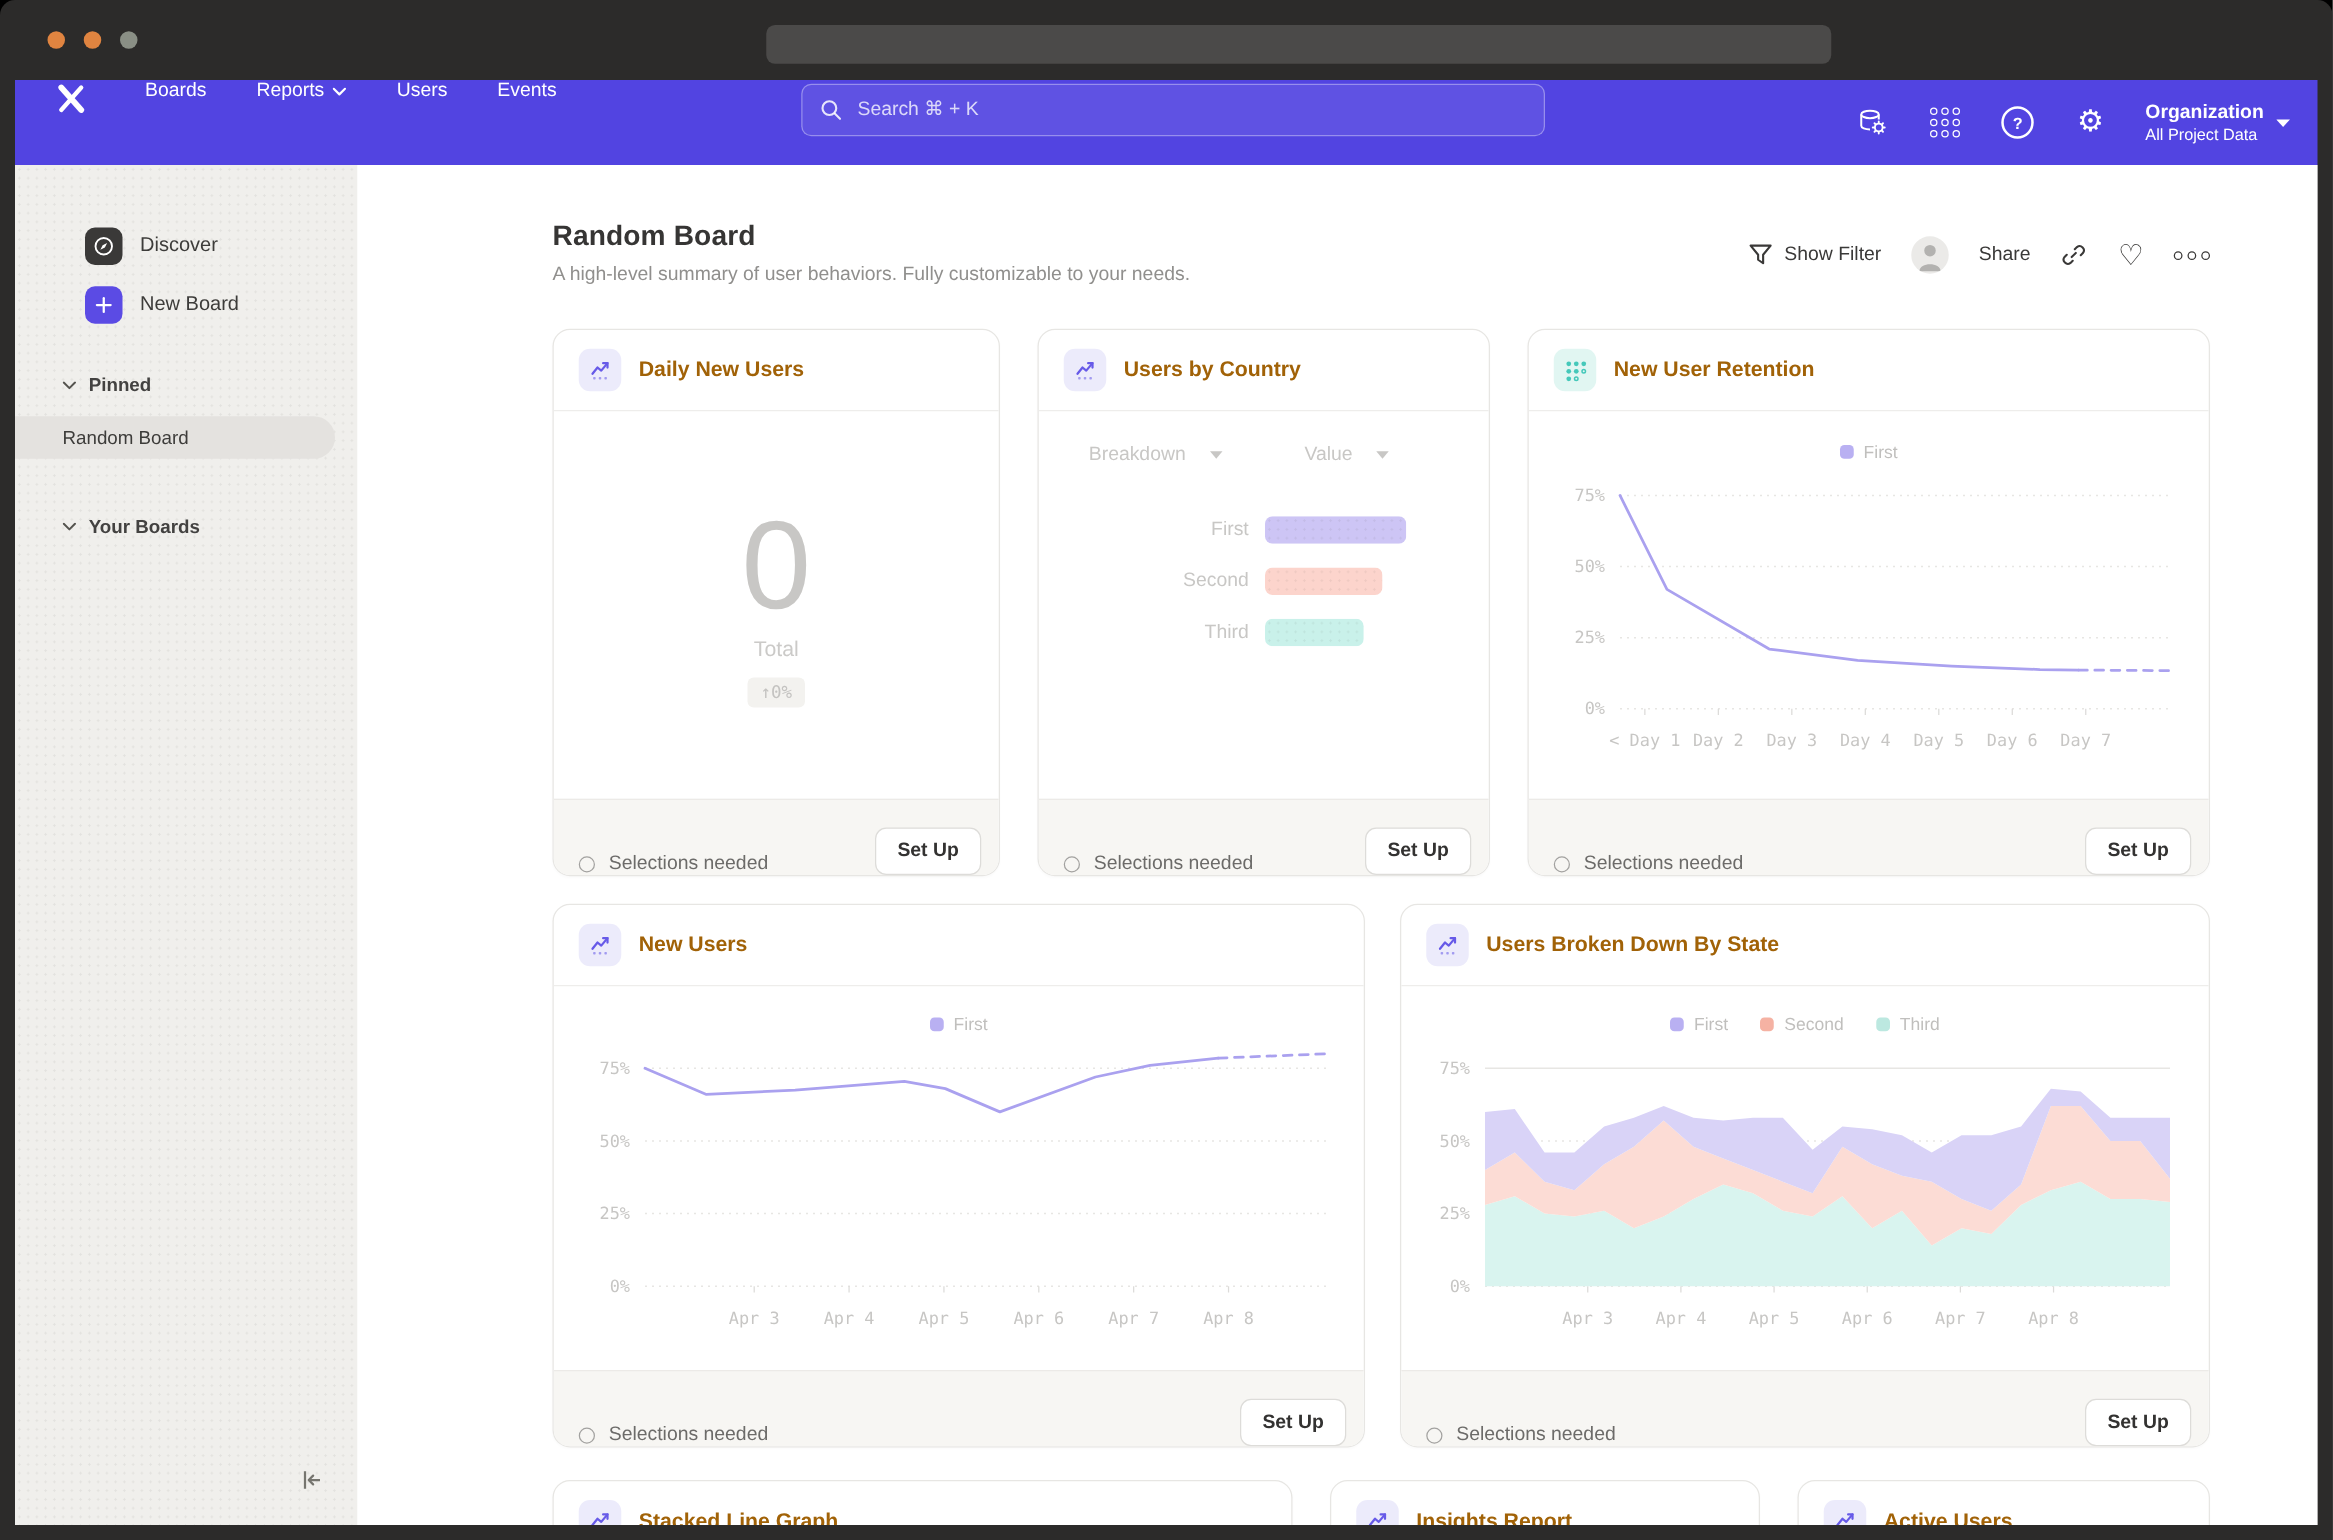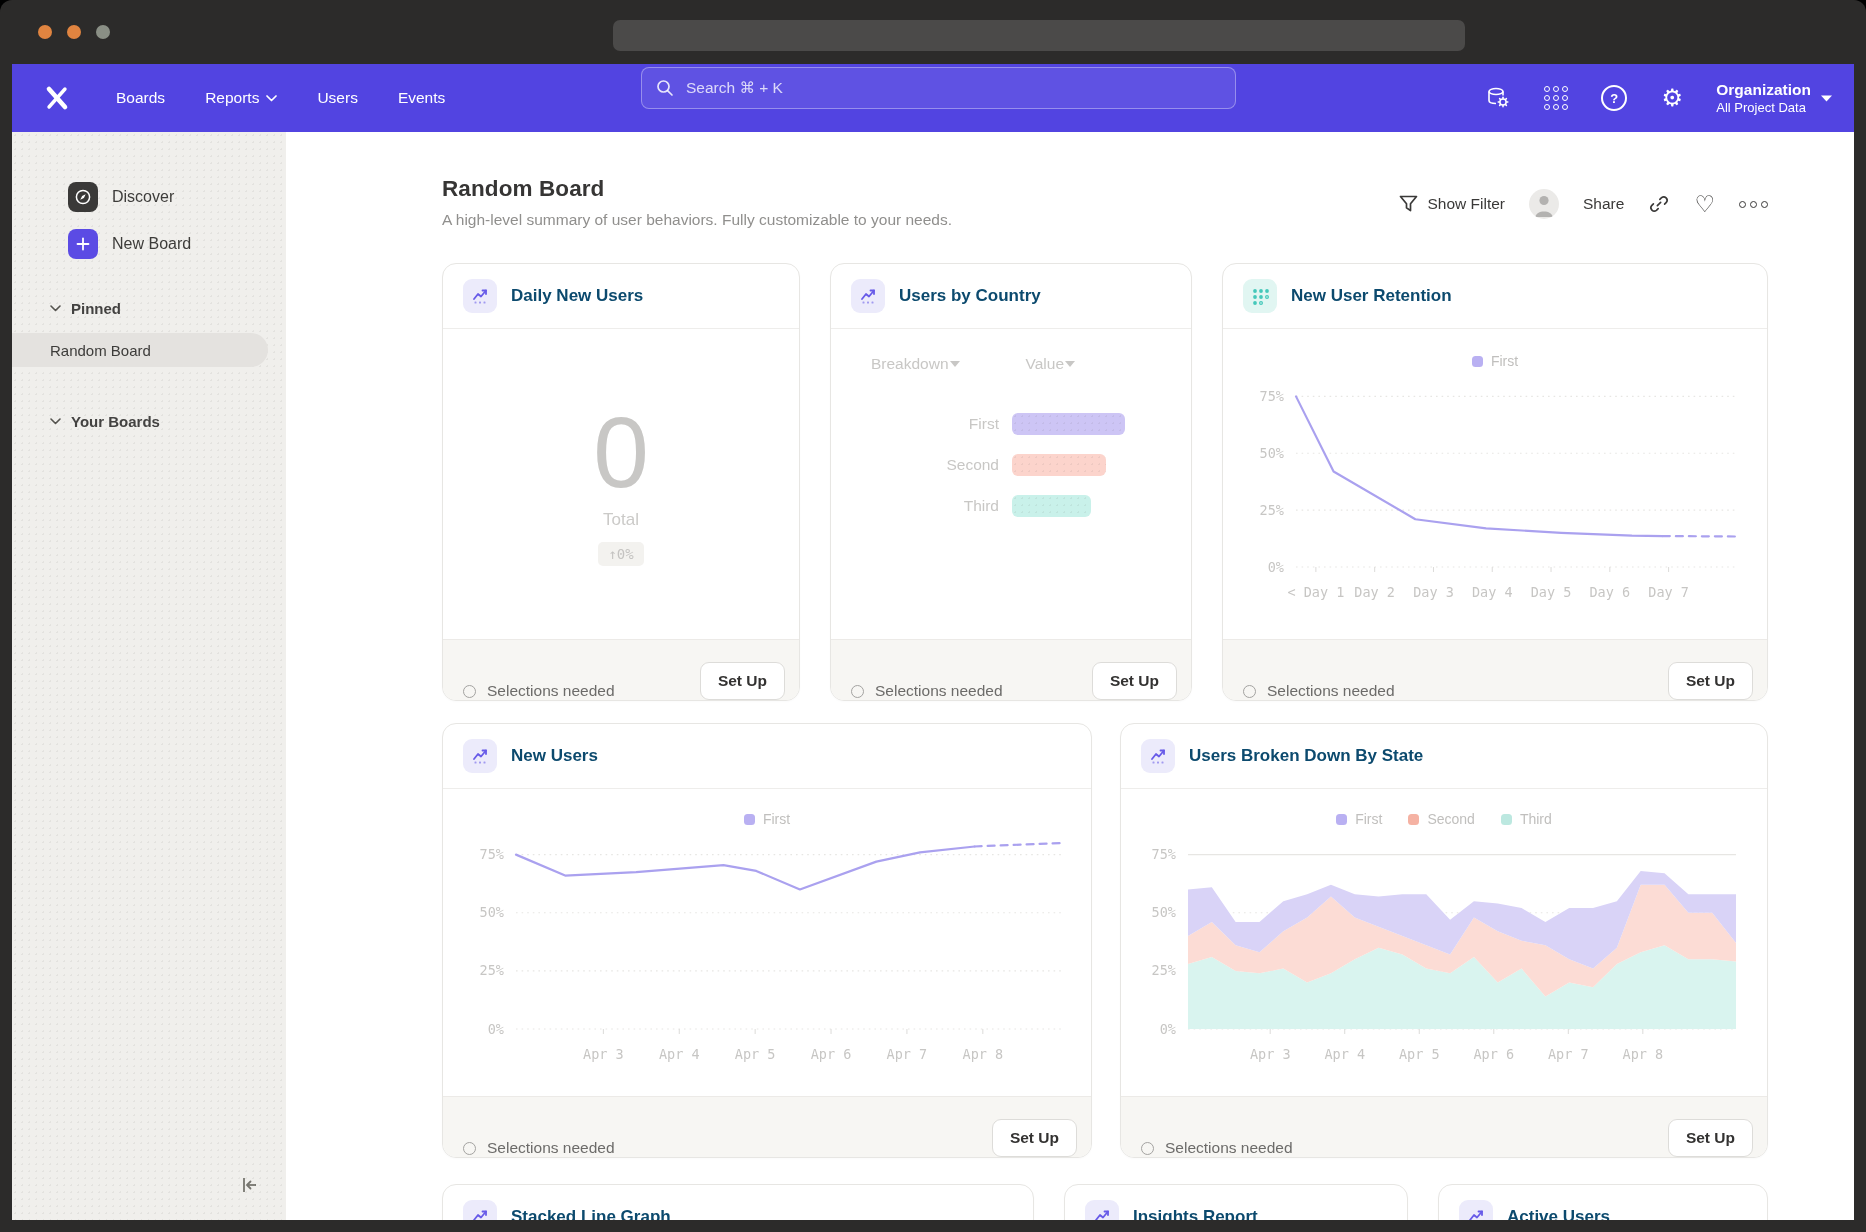--- a/index.html
+++ b/index.html
@@ -6,21 +6,21 @@
   body{width:1866px;height:1232px;font-family:"Liberation Sans",sans-serif;-webkit-font-smoothing:antialiased;}
   .window{position:relative;width:1866px;height:1232px;background:#2c2b2a;border-radius:12px 12px 0 0;overflow:hidden;}
 
   
   .chrome{height:64px;position:relative;}
   .lights{position:absolute;left:38px;top:25px;display:flex;gap:15px;}
   .light{width:14px;height:14px;border-radius:50%;}
   .addressbar{position:absolute;left:613px;top:20px;width:852px;height:31px;background:#4b4a49;border-radius:7px;}
 
   
-  .navbar{height:68px;margin:0 12px;background:#5244e1;display:flex;align-items:center;position:relative;color:#fff;}
+  .navbar{height:68px;margin:0 12px;background:#5244e1;display:flex;align-items:flex-start;position:relative;color:#fff;}
   .logo{margin-left:30px;display:flex;align-items:center;}
   .nav-items{display:flex;align-items:center;gap:40px;margin-left:44px;}
   .nav-item{font-size:15.5px;font-weight:500;color:#fff;display:flex;align-items:center;gap:7px;cursor:pointer;}
   .searchbox{position:absolute;left:629px;top:3px;width:595px;height:42px;border-radius:8px;background:rgba(255,255,255,0.08);border:1px solid rgba(255,255,255,0.35);display:flex;align-items:center;padding:0 14px;gap:10px;box-sizing:border-box;}
   .searchbox input{flex:1;background:transparent;border:none;outline:none;color:#fff;font-size:15.5px;font-family:"Liberation Sans",sans-serif;}
   .searchbox input::placeholder{color:rgba(255,255,255,0.78);}
   .nav-right{position:absolute;right:22px;top:0;height:68px;display:flex;align-items:center;gap:30px;}
   .nav-icon{display:flex;align-items:center;justify-content:center;width:28px;height:28px;cursor:pointer;}
   .help-ring{width:22px;height:22px;border:2px solid #fff;border-radius:50%;display:flex;align-items:center;justify-content:center;font-size:13px;font-weight:700;color:#fff;}
   .gear-glyph{font-size:24px;line-height:1;color:#fff;}
@@ -63,36 +63,36 @@
   
   .rows{width:1326px;}
   .row{display:flex;}
   .row1{gap:30px;margin-top:34px;}
   .row2{gap:28px;margin-top:22px;}
   .row3{gap:30px;margin-top:26px;}
   .card{background:#fff;border:1px solid #e7e6e3;border-radius:14px;display:flex;flex-direction:column;overflow:hidden;box-sizing:border-box;box-shadow:0 1px 2px rgba(0,0,0,0.02);}
   .card-head{display:flex;align-items:center;gap:14px;padding:15px 20px;border-bottom:1px solid #eeedeb;flex:none;}
   .chart-icon{width:34px;height:34px;border-radius:9px;background:#ecebfb;display:flex;align-items:center;justify-content:center;flex:none;}
   .chart-icon.teal{background:#e1f6f2;}
-  .card-title{font-size:17px;font-weight:700;color:#0c4a6e;}
+  .card-title{font-size:17px;font-weight:700;color:#a16207;}
   .card-body{flex:1;position:relative;}
   .card-foot{height:60px;flex:none;background:#f7f6f3;border-top:1px solid #eceae7;display:flex;align-items:flex-end;justify-content:space-between;padding:0 14px 0 20px;}
   .status{display:flex;align-items:center;gap:11px;font-size:15.5px;color:#6c6b69;}
   .status-circle{width:13px;height:13px;border:1.5px solid #a3a2a0;border-radius:50%;box-sizing:border-box;}
   .setup-btn{background:#fff;border:1px solid #dddcd9;border-radius:9px;padding:9px 17px;font-size:15.5px;font-weight:700;color:#333231;font-family:"Liberation Sans",sans-serif;cursor:pointer;}
 
   
   .bignum-body{display:flex;flex-direction:column;align-items:center;justify-content:center;}
   .big-value{font-size:100px;color:#c8c7c5;line-height:1;}
   .big-label{font-size:17px;color:#cbcac8;margin-top:8px;}
   .big-delta{margin-top:12px;font-family:"DejaVu Sans Mono",monospace;font-size:14px;color:#c4c3c1;background:#f3f2ef;border-radius:5px;padding:4px 10px;}
 
   
   .dd-row{display:flex;padding:26px 0 0 40px;}
-  .dd{display:flex;align-items:center;gap:1px;font-size:15.5px;color:#c8c7c5;cursor:pointer;}
+  .dd{display:flex;align-items:center;gap:19px;font-size:15.5px;color:#c8c7c5;cursor:pointer;}
   .dd + .dd{margin-left:66px;}
   .dd-caret{width:0;height:0;border-left:5px solid transparent;border-right:5px solid transparent;border-top:6px solid #c8c7c5;}
   .bar-rows{margin-top:40px;display:flex;flex-direction:column;gap:19px;}
   .bar-row{display:flex;align-items:center;}
   .bar-label{width:168px;text-align:right;font-size:15.5px;color:#c8c7c5;flex:none;}
   .hbar{height:22px;border-radius:6px;margin-left:13px;}
 
   
   .legend{display:flex;justify-content:center;align-items:center;gap:26px;padding-top:24px;}
   .legend-item{display:flex;align-items:center;gap:8px;}

